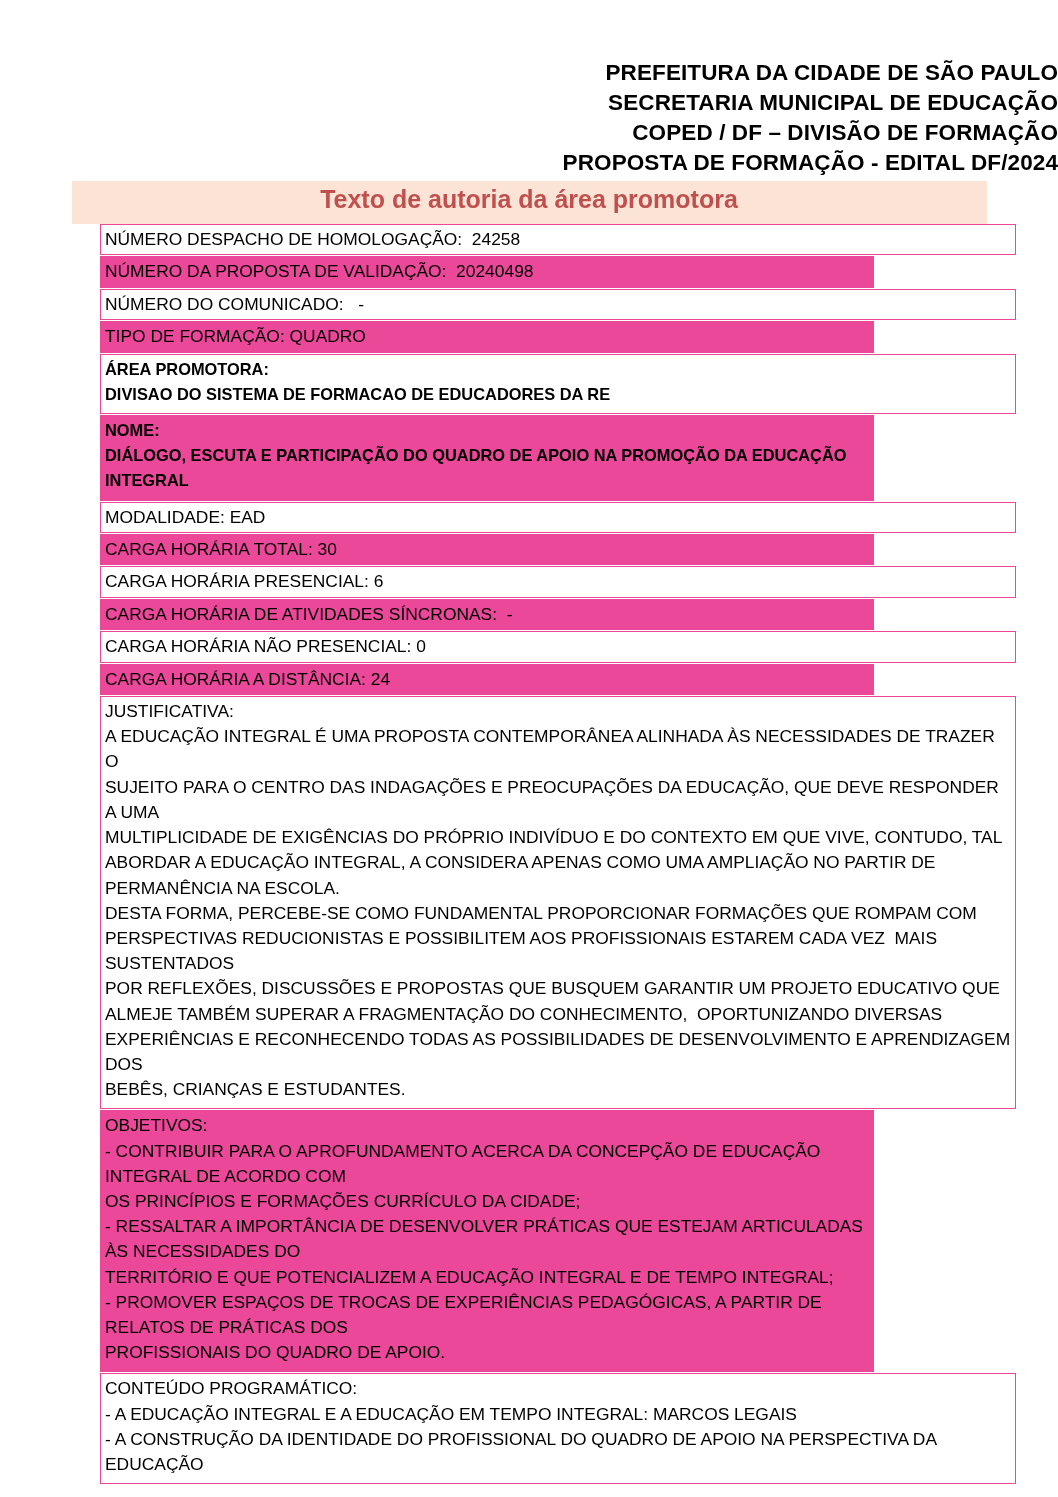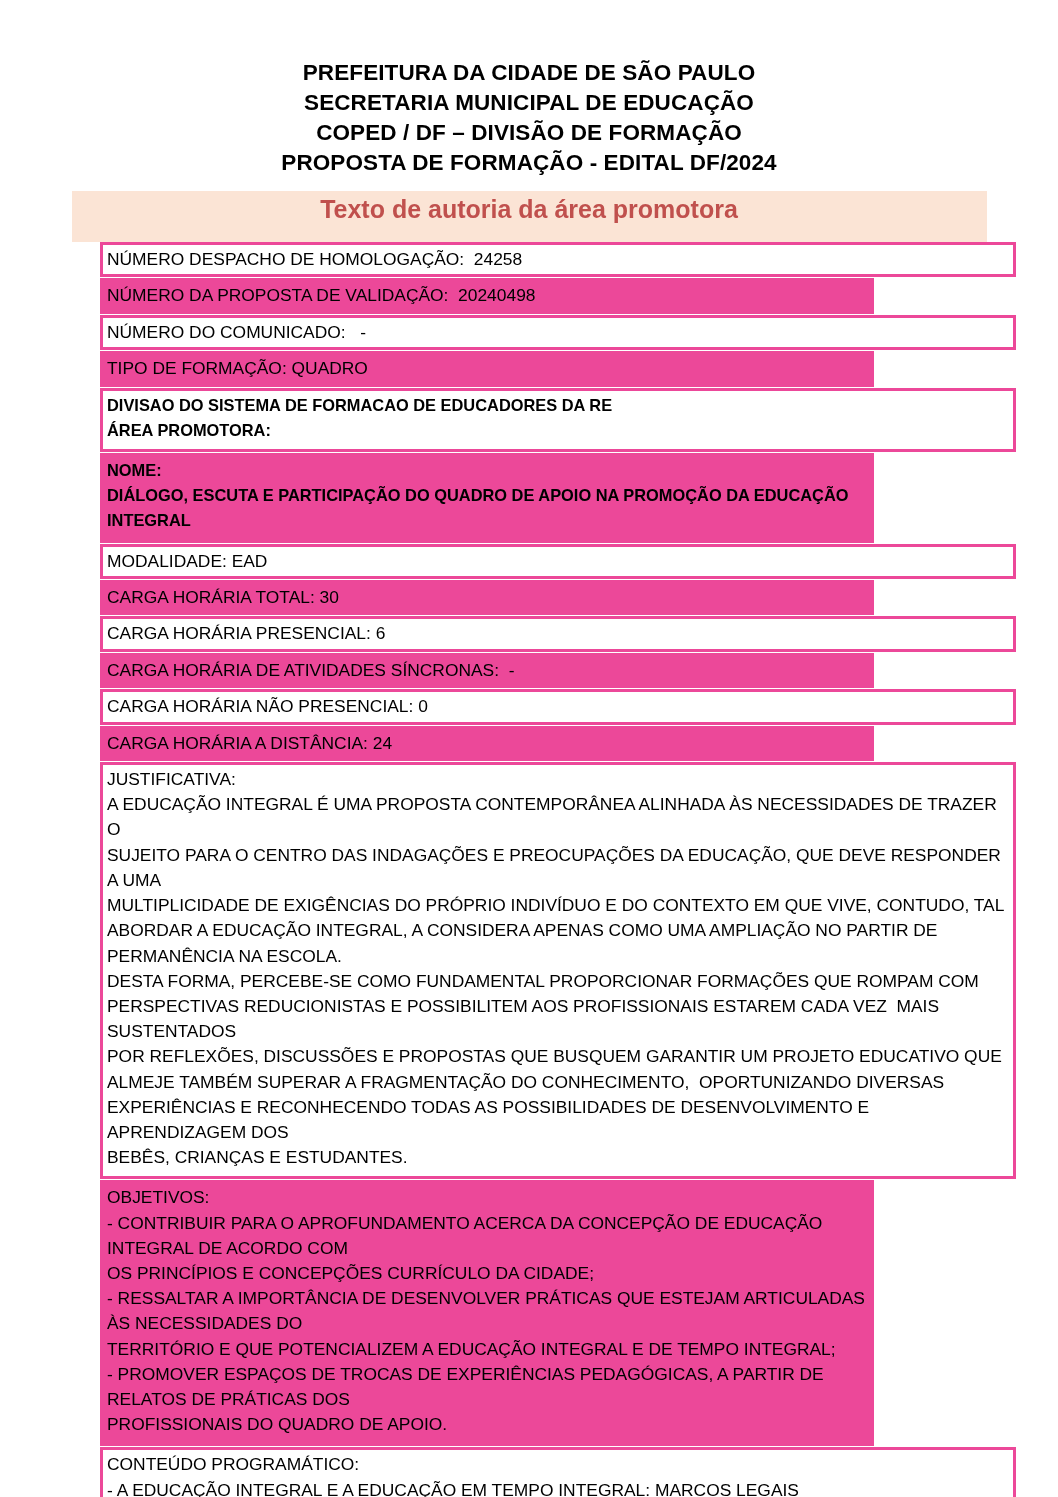--- a/index.html
+++ b/index.html
@@ -20,38 +20,38 @@
     position: relative;
     width: 1058px;
     height: 1497px;
     background: #ffffff;
     box-sizing: border-box;
   }
 
   
   .doc-header {
     padding-top: 58px;
-    text-align: center;
+    text-align: right;
   }
   .doc-header .hline {
     font-size: 22.5px;
     font-weight: bold;
     line-height: 30px;
     letter-spacing: 0.1px;
     color: #000000;
     white-space: nowrap;
   }
 
   
   .title-banner {
-    margin: 13px auto 0 auto;
+    margin: 3px auto 0 auto;
     width: 915px;
     background: #FBE4D5;
     text-align: center;
-    padding: 3px 0 18px 0;
+    padding: 3px 0 10px 0;
     box-sizing: border-box;
   }
   .title-banner .banner-text {
     font-size: 25px;
     font-weight: bold;
     color: #C0504D;
     line-height: 30px;
     white-space: nowrap;
   }
 
@@ -63,21 +63,21 @@
     box-sizing: content-box;
   }
   .sheet {
     width: 916px;
     margin: 0;
     padding: 0;
   }
 
   .row {
     box-sizing: border-box;
-    border: 3px solid #ec4899;
+    border: 1px solid #ec4899;
     padding: 2px 3px 3px 4px;
     margin-bottom: 1px;
     background: #ffffff;
     font-size: 17.4px;
     line-height: 24.4px;
     color: #000000;
   }
   .row.shaded {
     background: #ec4899;
     width: 774px;
@@ -126,22 +126,22 @@
         <div class="row shaded">
           <span class="line">NÚMERO DA PROPOSTA DE VALIDAÇÃO:  20240498</span>
         </div>
         <div class="row plain">
           <span class="line">NÚMERO DO COMUNICADO:   -</span>
         </div>
         <div class="row shaded">
           <span class="line">TIPO DE FORMAÇÃO: QUADRO</span>
         </div>
         <div class="row plain bold block">
+          <span class="line">ÁREA PROMOTORA:</span>
           <span class="line">DIVISAO DO SISTEMA DE FORMACAO DE EDUCADORES DA RE</span>
-          <span class="line">ÁREA PROMOTORA:</span>
         </div>
         <div class="row shaded bold block">
           <span class="line">NOME:</span>
           <span class="line">DIÁLOGO, ESCUTA E PARTICIPAÇÃO DO QUADRO DE APOIO NA PROMOÇÃO DA EDUCAÇÃO INTEGRAL</span>
         </div>
         <div class="row plain">
           <span class="line">MODALIDADE: EAD</span>
         </div>
         <div class="row shaded">
           <span class="line">CARGA HORÁRIA TOTAL: 30</span>
@@ -168,21 +168,21 @@
           <span class="line">DESTA FORMA, PERCEBE-SE COMO FUNDAMENTAL PROPORCIONAR FORMAÇÕES QUE ROMPAM COM</span>
           <span class="line">PERSPECTIVAS REDUCIONISTAS E POSSIBILITEM AOS PROFISSIONAIS ESTAREM CADA VEZ  MAIS SUSTENTADOS</span>
           <span class="line">POR REFLEXÕES, DISCUSSÕES E PROPOSTAS QUE BUSQUEM GARANTIR UM PROJETO EDUCATIVO QUE</span>
           <span class="line">ALMEJE TAMBÉM SUPERAR A FRAGMENTAÇÃO DO CONHECIMENTO,  OPORTUNIZANDO DIVERSAS</span>
           <span class="line">EXPERIÊNCIAS E RECONHECENDO TODAS AS POSSIBILIDADES DE DESENVOLVIMENTO E APRENDIZAGEM DOS</span>
           <span class="line">BEBÊS, CRIANÇAS E ESTUDANTES.</span>
         </div>
         <div class="row shaded block">
           <span class="line">OBJETIVOS:</span>
           <span class="line">- CONTRIBUIR PARA O APROFUNDAMENTO ACERCA DA CONCEPÇÃO DE EDUCAÇÃO INTEGRAL DE ACORDO COM</span>
-          <span class="line">OS PRINCÍPIOS E CONCEPÇÕES CURRÍCULO DA CIDADE;</span>
+          <span class="line">OS PRINCÍPIOS E FORMAÇÕES CURRÍCULO DA CIDADE;</span>
           <span class="line">- RESSALTAR A IMPORTÂNCIA DE DESENVOLVER PRÁTICAS QUE ESTEJAM ARTICULADAS ÀS NECESSIDADES DO</span>
           <span class="line">TERRITÓRIO E QUE POTENCIALIZEM A EDUCAÇÃO INTEGRAL E DE TEMPO INTEGRAL;</span>
           <span class="line">- PROMOVER ESPAÇOS DE TROCAS DE EXPERIÊNCIAS PEDAGÓGICAS, A PARTIR DE RELATOS DE PRÁTICAS DOS</span>
           <span class="line">PROFISSIONAIS DO QUADRO DE APOIO.</span>
         </div>
         <div class="row plain block">
           <span class="line">CONTEÚDO PROGRAMÁTICO:</span>
           <span class="line">- A EDUCAÇÃO INTEGRAL E A EDUCAÇÃO EM TEMPO INTEGRAL: MARCOS LEGAIS</span>
           <span class="line">- A CONSTRUÇÃO DA IDENTIDADE DO PROFISSIONAL DO QUADRO DE APOIO NA PERSPECTIVA DA EDUCAÇÃO</span>
         </div>

